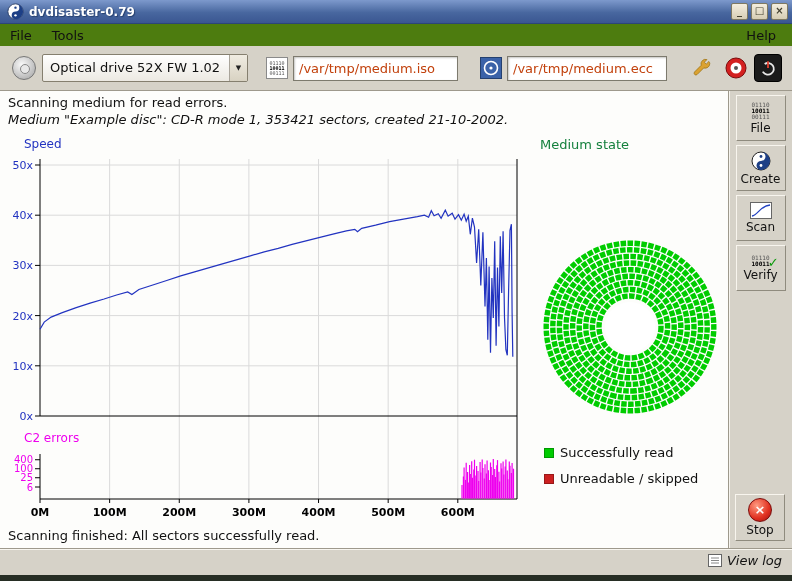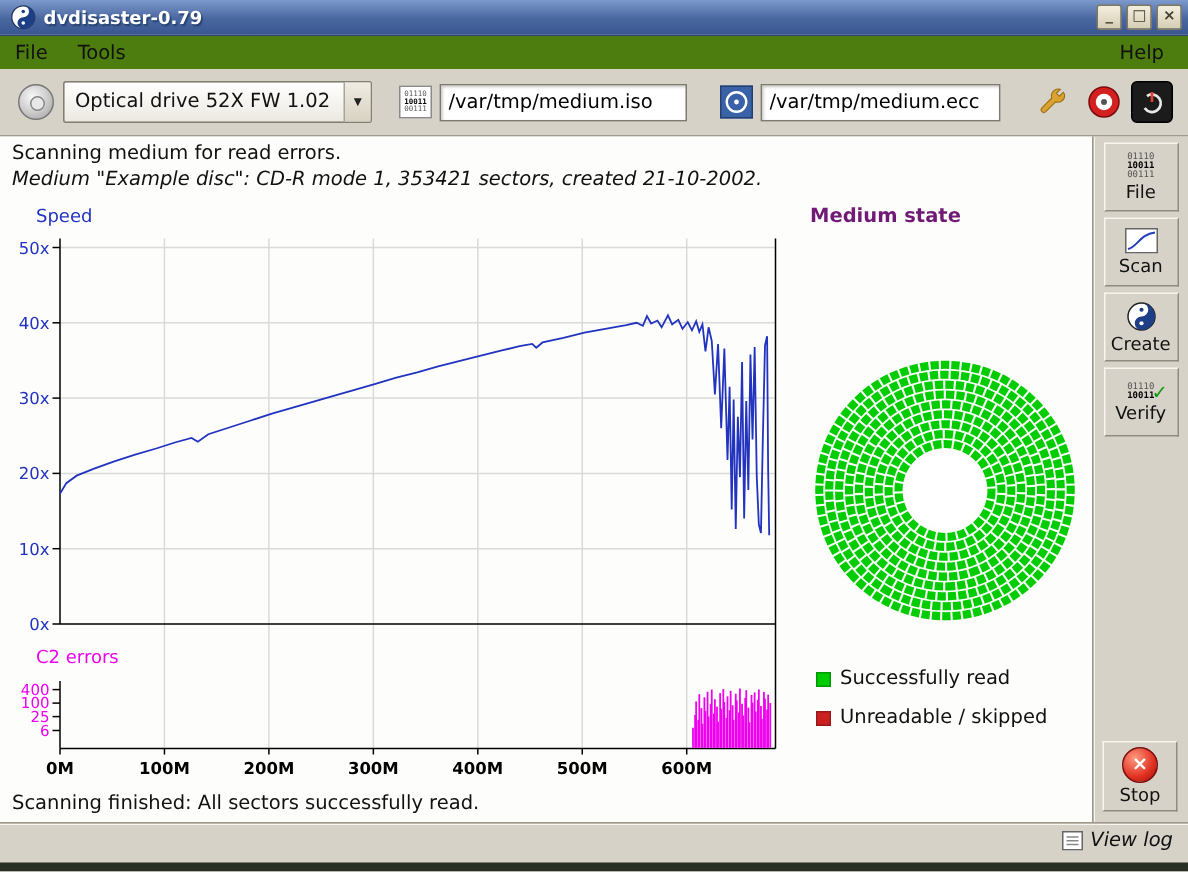--- a/index.html
+++ b/index.html
@@ -34,21 +34,21 @@
     background:linear-gradient(#ffffff,#ece9e2); border:1px solid #857f6f; border-radius:2px; }
   .combo-text { flex:1; padding:5px 7px; white-space:nowrap; overflow:hidden; }
   .combo-arrow { width:18px; border-left:1px solid #a9a49a; display:flex; align-items:center;
     justify-content:center; font-size:7px; color:#222; background:linear-gradient(#f0ece2,#d8d2c2); }
   .file-icon { position:absolute; width:22px; height:22px; top:11px; background:#fff;
     border:1px solid #8a8a8a; display:flex; flex-direction:column; align-items:center; justify-content:center; }
   .iso-icon { left:266px; }
   .ecc-icon { left:480px; background:#3a62a8; border:1px solid #24406f; }
   .entry { position:absolute; top:10px; height:25px; background:#fff; border:1px solid #7d7a6e;
     box-shadow:inset 1px 1px 2px rgba(90,90,80,.35); padding:2px 5px; font-family:inherit;
-    font-size:13px; color:#000000; }
+    font-size:13px; color:#c2410c; }
   .iso-entry { left:293px; width:165px; }
   .ecc-entry { left:507px; width:160px; }
   .tool-icon { position:absolute; top:8px; width:28px; height:28px; display:flex;
     align-items:center; justify-content:center; }
   .wrench-btn { left:688px; }
   .redring-btn { left:722px; }
   .power-btn { left:754px; background:#1b1b1b; border:1px solid #000; border-radius:4px; }
 
   .bin-row { font-family:"DejaVu Sans Mono",monospace; font-size:5px; line-height:5px; color:#555; letter-spacing:0; }
   .bin-row.mid { color:#000; font-weight:bold; }
@@ -56,21 +56,21 @@
   
   .central { position:absolute; left:0; top:91px; width:728px; height:457px; background:#fdfdfb; }
   .stline1 { position:absolute; left:8px; top:4px; }
   .stline2 { position:absolute; left:8px; top:21px; font-style:italic; }
   #charts-svg { position:absolute; left:8px; top:44px; }
   #charts-svg text { font-family:"DejaVu Sans",sans-serif; }
   .scanresult { position:absolute; left:8px; top:437px; }
 
   
   .medstate { position:absolute; left:536px; top:44px; width:192px; height:400px; }
-  .medtitle { position:absolute; left:4px; top:2px; color:#701a75;font-weight:bold; }
+  .medtitle { position:absolute; left:4px; top:2px; color:#15803d; }
   #disc-svg { position:absolute; left:2px; top:100px; }
   .legend-item { position:absolute; left:8px; display:flex; align-items:center; gap:6px; }
   .swatch { width:10px; height:10px; display:inline-block; border:1px solid rgba(0,0,0,.25); }
 
   
   .sidecol { position:absolute; left:728px; top:91px; width:64px; height:457px;
     background:#d6d2c8; border-left:1px solid #9e998c; box-shadow:inset 1px 0 0 #f6f4ee; }
   .toolbtn { width:50px; height:46px; margin:4px auto 3px; display:flex; flex-direction:column;
     align-items:center; justify-content:center; gap:1px; background:#d6d2c8;
     border:1px solid; border-color:#f8f5ee #8f8b7e #8f8b7e #f8f5ee; }
@@ -303,35 +303,35 @@
   <div class="toolbtn">
     <span class="bin-icon">
       <span class="bin-row">01110</span>
       <span class="bin-row mid">10011</span>
       <span class="bin-row">00111</span>
     </span>
     <span class="blabel">File</span>
   </div>
 
   <div class="toolbtn">
-    <svg width="22" height="17" viewBox="0 0 22 17">
-      <rect x="0.5" y="0.5" width="21" height="16" fill="#fff" stroke="#666"></rect>
-      <path d="M2 14 C8 13 10 4 20 3" stroke="#2040c0" fill="none" stroke-width="1.3"></path>
-    </svg>
-    <span class="blabel">Scan</span>
-  </div>
-
-  <div class="toolbtn">
     <svg width="20" height="20" viewBox="0 0 20 20">
       <circle cx="10" cy="10" r="9" fill="#fff" stroke="#222"></circle>
       <path d="M10 1 a9 9 0 0 1 0 18 a4.5 4.5 0 0 1 0 -9 a4.5 4.5 0 0 0 0 -9 z" fill="#1d3f86"></path>
       <circle cx="10" cy="5.5" r="1.4" fill="#1d3f86"></circle>
       <circle cx="10" cy="14.5" r="1.4" fill="#fff"></circle>
     </svg>
     <span class="blabel">Create</span>
+  </div>
+
+  <div class="toolbtn">
+    <svg width="22" height="17" viewBox="0 0 22 17">
+      <rect x="0.5" y="0.5" width="21" height="16" fill="#fff" stroke="#666"></rect>
+      <path d="M2 14 C8 13 10 4 20 3" stroke="#2040c0" fill="none" stroke-width="1.3"></path>
+    </svg>
+    <span class="blabel">Scan</span>
   </div>
 
 
   <div class="toolbtn">
     <span class="bin-icon ver-wrap">
       <span class="bin-row">01110</span>
       <span class="bin-row mid">10011</span>
       <span class="ver-check">✓</span>
     </span>
     <span class="blabel">Verify</span>

